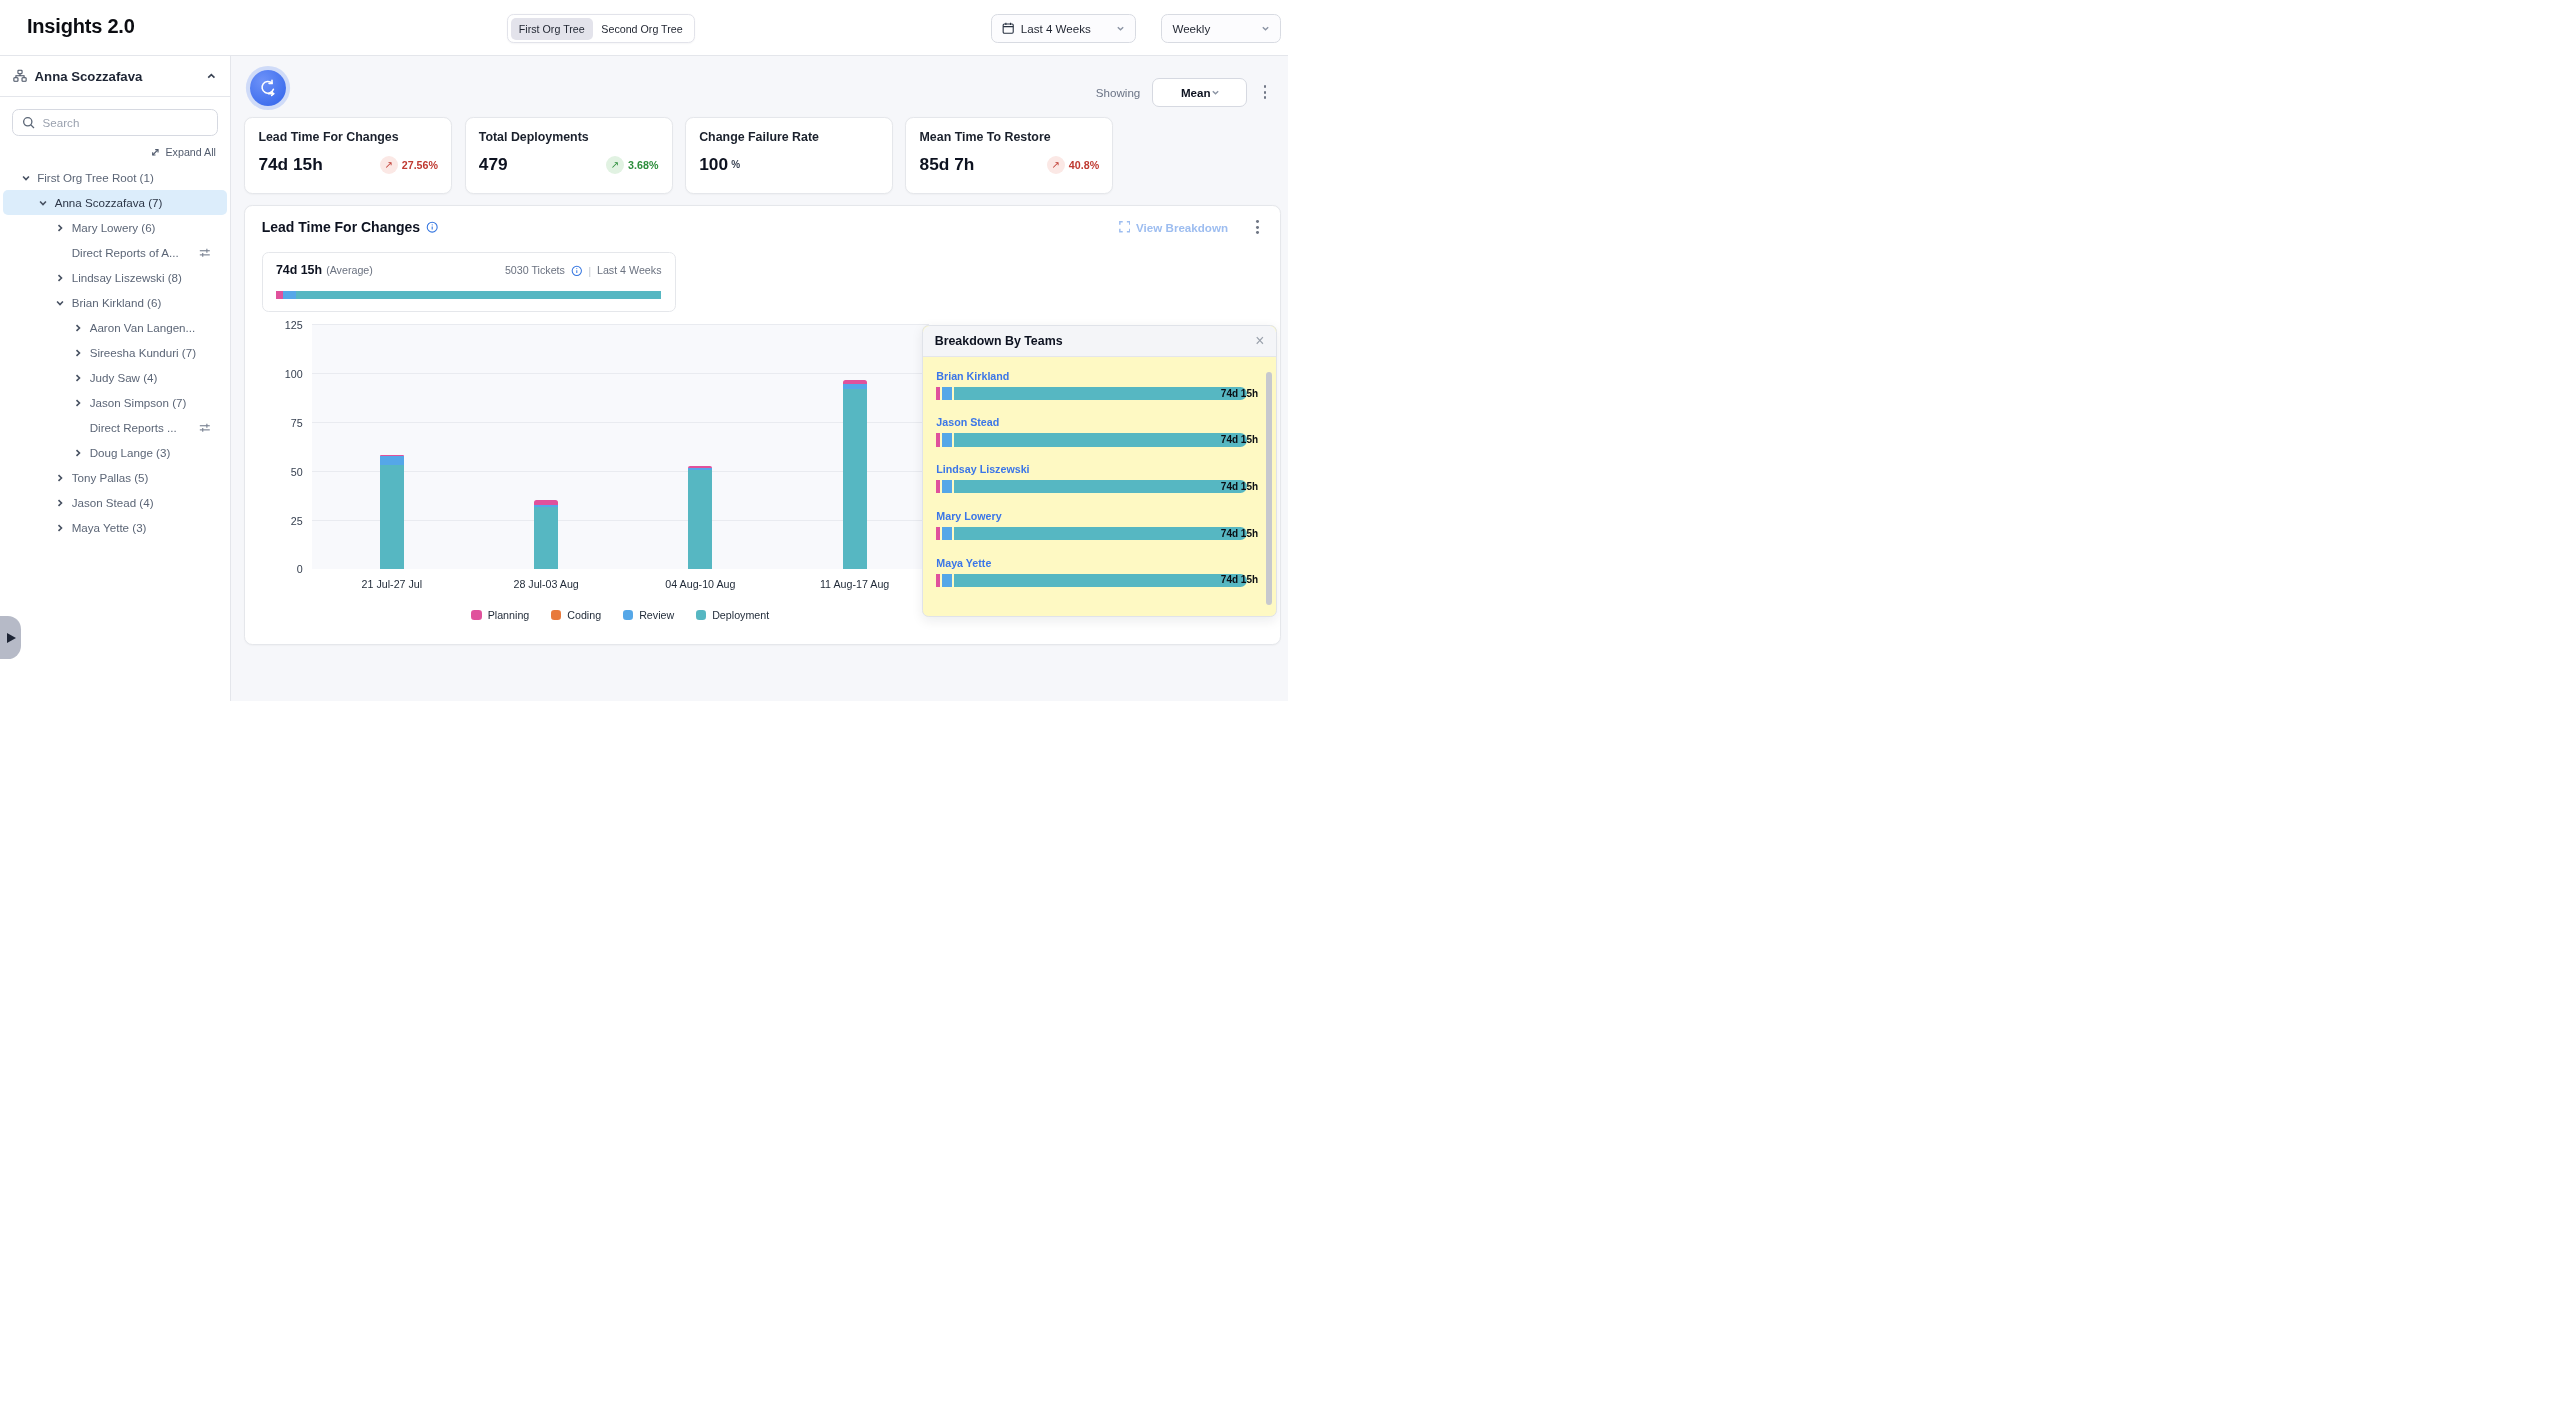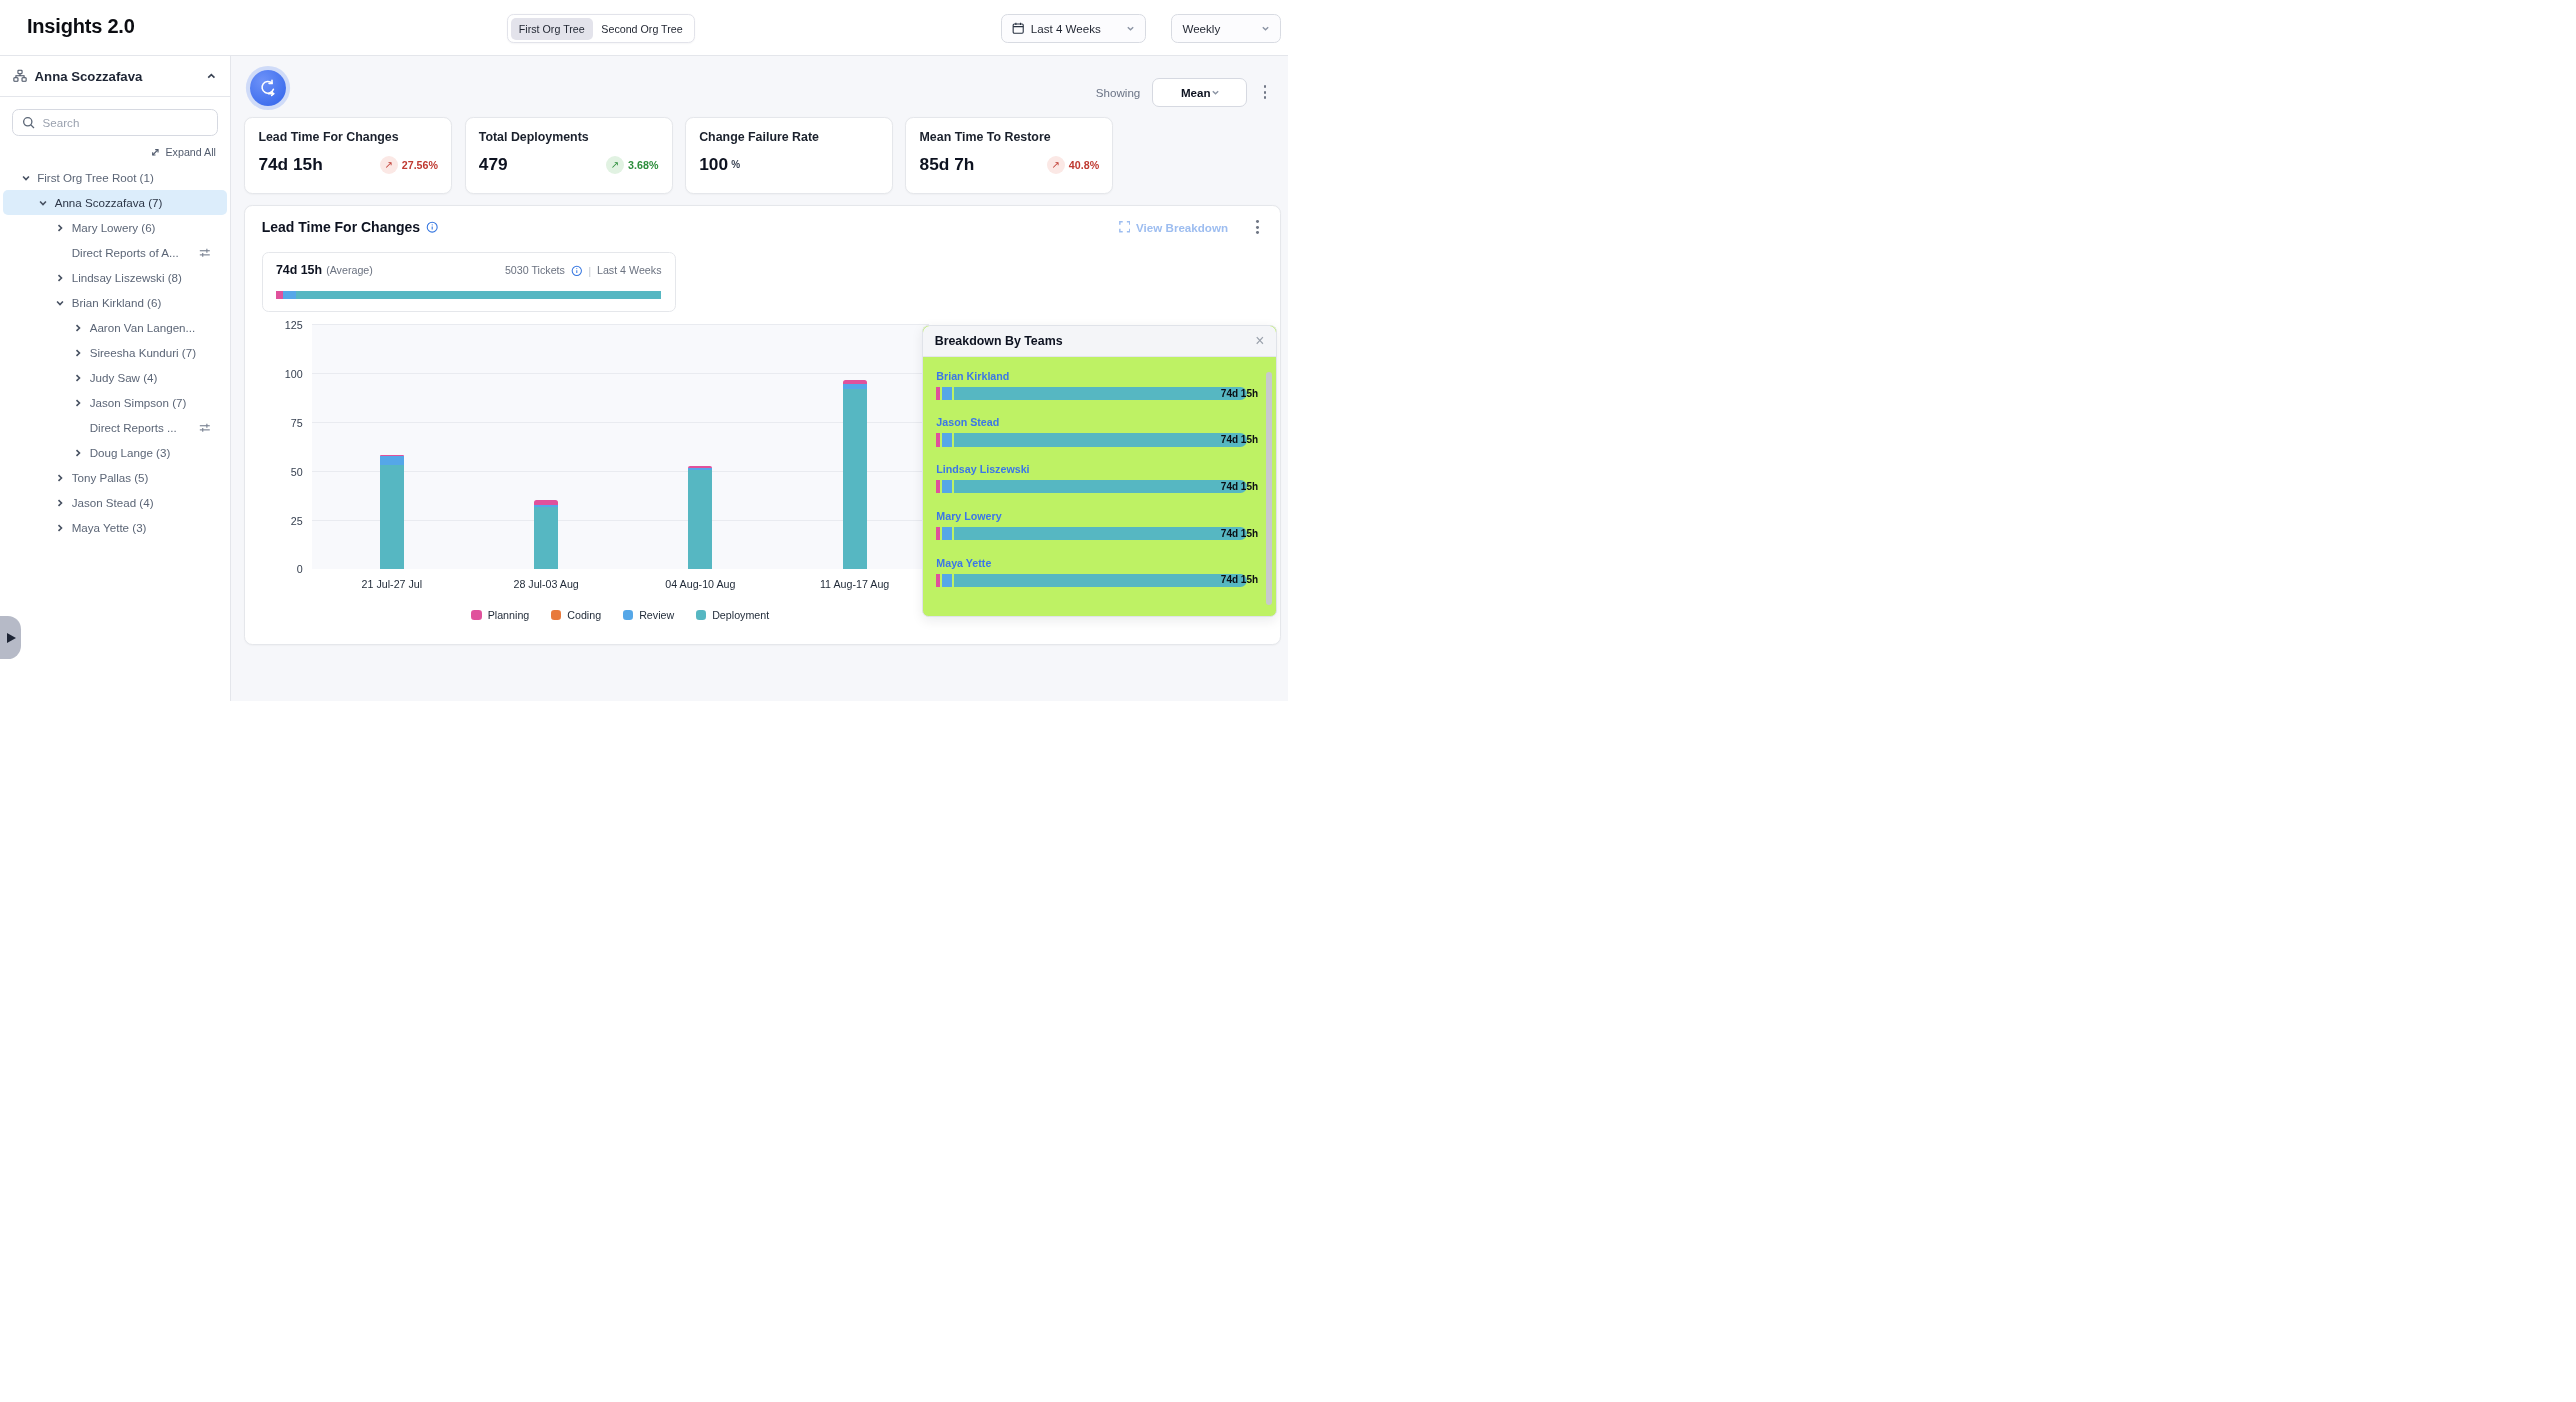--- a/index.html
+++ b/index.html
@@ -10,21 +10,21 @@
   
   .topbar { position:relative; height:56px; background:#fff; border-bottom:0.8px solid #e4e6eb; display:flex; align-items:center; }
   .app-title { position:absolute; left:27px; top:15px; font-size:20px; font-weight:700; letter-spacing:-0.2px; color:#0c0d12; }
   .org-toggle { position:absolute; left:507px; top:14px; display:flex; align-items:center; background:#fff; border:0.8px solid #e2e3ea; border-radius:6.6px; padding:2.5px; box-shadow:0 0.8px 1.7px rgba(16,24,40,.04); }
   .org-toggle .opt { font-size:10.7px; color:#1f2430; padding:5px 8.3px; border-radius:5px; background:transparent; border:none; cursor:pointer; white-space:nowrap; }
   .org-toggle .opt.sel { background:#e3e3eb; font-weight:500; }
   .topbar-right { position:absolute; right:6.6px; top:14px; display:flex; gap:25.6px; }
   .ctrl-btn { display:flex; align-items:center; gap:6.6px; height:29px; padding:0 10px; background:#fcfcfe; border:0.8px solid #d8dbe2; border-radius:6.6px; font-size:11.6px; color:#1f2430; cursor:pointer; }
   .ctrl-btn .chev { color:#8a93a3; margin-left:6.6px; }
   .ctrl-btn.daterange { width:145px; }
-  .ctrl-btn.granularity { width:110px; justify-content:space-between; }
+  .ctrl-btn.granularity { width:120px; justify-content:space-between; }
 
   
   .body-row { display:flex; height:645px; }
 
   
   .sidebar { position:relative; width:231px; min-width:231px; background:#fff; border-right:0.8px solid #e4e6eb; height:100%; }
   .side-head { display:flex; align-items:center; height:41px; padding:0 13.2px; border-bottom:0.8px solid #e4e6eb; }
   .side-head .owner { font-size:13.2px; font-weight:700; color:#1d2433; margin-left:7.4px; flex:1; }
   .side-head .chev { color:#3a4354; cursor:pointer; }
   .search-wrap { position:relative; margin:12.4px 11.6px 0 11.6px; }
@@ -101,21 +101,21 @@
   .ytick { position:absolute; width:41px; text-align:right; font-size:10.7px; color:#374151; }
   .bar { position:absolute; bottom:0; width:24px; display:flex; flex-direction:column-reverse; }
   .bar .seg { width:100%; }
   .xlabels { position:relative; left:50px; width:617px; height:18px; margin-top:9px; }
   .xlabel { position:absolute; transform:translateX(-50%); font-size:10.7px; color:#1f2937; white-space:nowrap; }
   .legend { display:flex; justify-content:center; gap:21.5px; margin:13.2px 0 0 50px; width:617px; }
   .legend-item { display:flex; align-items:center; gap:5.8px; font-size:10.7px; color:#1f2937; }
   .legend-swatch { width:10.7px; height:10.7px; border-radius:3.3px; }
 
   
-  .panel { position:absolute; right:3.3px; top:119px; width:355px; height:292px; background:#bef264; border:0.8px solid #e0e3e9; border-radius:6.6px; box-shadow:0 3.3px 11.6px rgba(16,24,40,.08); display:flex; flex-direction:column; overflow:hidden; }
+  .panel { position:absolute; right:3.3px; top:119px; width:355px; height:292px; background:#fef9c3; border:0.8px solid #e0e3e9; border-radius:6.6px; box-shadow:0 3.3px 11.6px rgba(16,24,40,.08); display:flex; flex-direction:column; overflow:hidden; }
   .panel-head { display:flex; align-items:center; height:31px; padding:0 11.6px; background:#f4f5f8; border-bottom:0.8px solid #e4e6eb; border-radius:6.6px 6.6px 0 0; }
   .panel-title { font-size:12.4px; font-weight:700; color:#0d1220; }
   .panel-close { margin-left:auto; font-size:15.7px; color:#9aa1ac; cursor:pointer; line-height:1; }
   .panel-body { position:relative; flex:1; padding:13.2px 18px 0 13.2px; overflow:hidden; }
   .team { margin-bottom:16.5px; }
   .team-name { font-size:10.7px; font-weight:700; color:#3b76e8; cursor:pointer; }
   .team-bar { position:relative; display:flex; align-items:stretch; height:13.2px; margin-top:5px; }
   .team-bar .p { width:4.1px; background:#e0519c; }
   .team-bar .r { width:10px; background:#55a7e8; margin-left:1.7px; }
   .team-bar .d { flex:1; background:#56b7c2; margin-left:1.7px; margin-right:11.6px; border-radius:0 6.6px 6.6px 0; }

